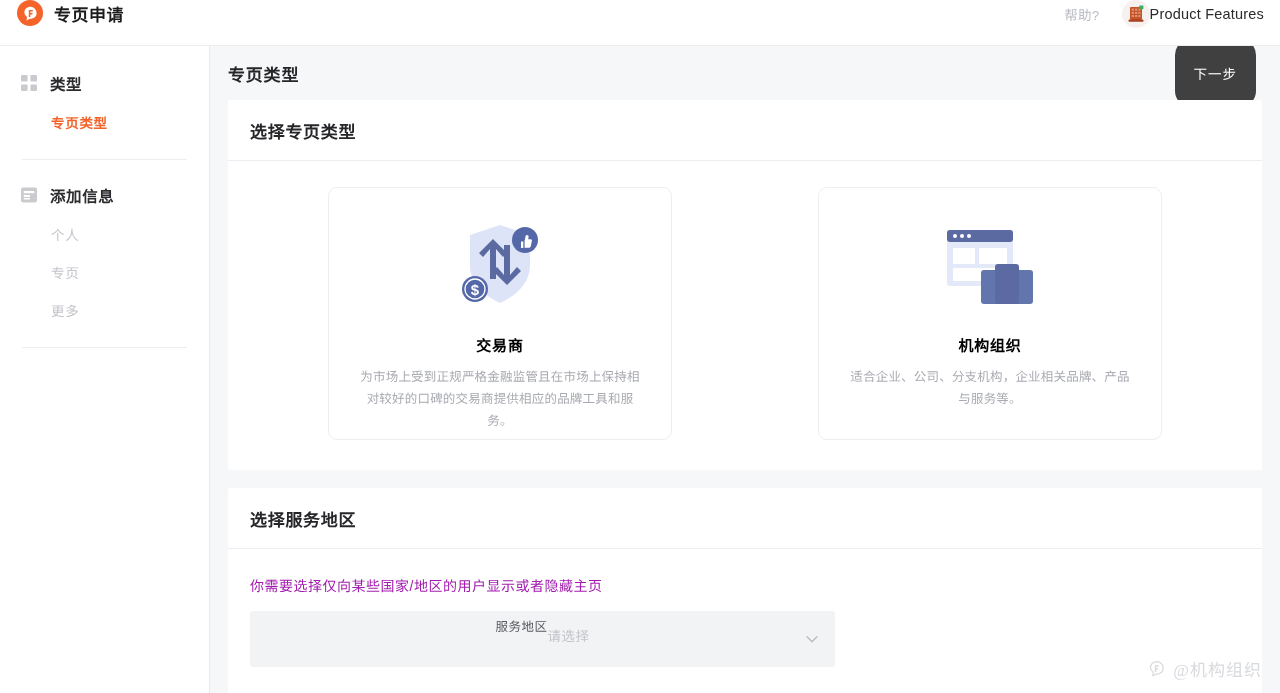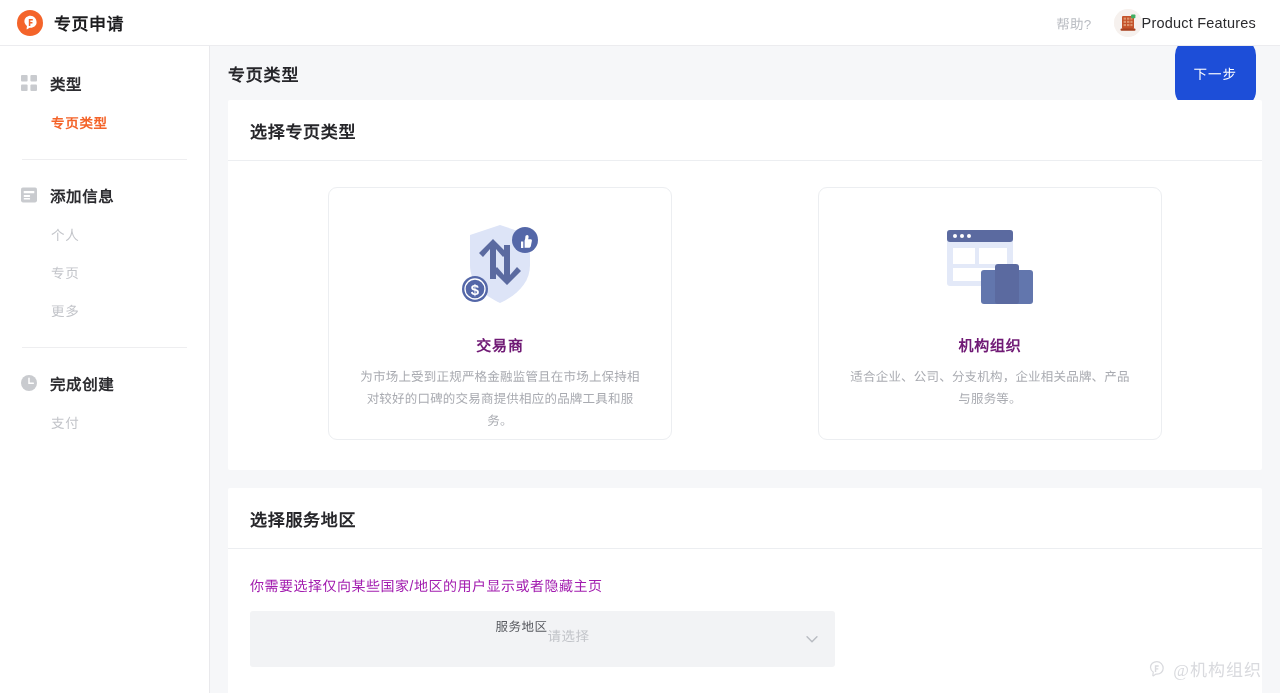--- a/index.html
+++ b/index.html
@@ -15,22 +15,22 @@
     position: relative;
     display: flex; flex-direction: column;
     background: #ffffff;
   }
 
   
   .topbar {
     height: 46px; min-height: 46px;
     background: #ffffff;
     border-bottom: 1px solid #ececef;
-    display: flex; align-items: center;
-    padding: 0 24px 0 17px;
+    display: flex; align-items: flex-start;
+    padding: 0 16px 0 17px;
     position: relative; z-index: 5;
   }
   .brand { display: flex; align-items: center; gap: 11px; }
   .brand-logo {
     width: 26px; height: 26px; border-radius: 50%;
     background: #f4642a;
     display: flex; align-items: center; justify-content: center;
     position: relative; flex: 0 0 auto;
   }
   .brand-logo svg { display: block; }
@@ -98,21 +98,21 @@
     height: 54px; min-height: 54px;
     display: flex; align-items: center;
     padding: 0 24px 0 18px;
   }
   .page-title {
     font-size: 17px; font-weight: 700; color: #26262a;
     letter-spacing: .8px;
   }
   .next-btn {
     margin-left: auto;
-    background: #1d4ed8;
+    background: #404040;
     color: #ffffff;
     border: none; border-radius: 16px;
     font-family: inherit;
     font-size: 13.5px; font-weight: 400;
     padding: 24px 19px;
     cursor: default; letter-spacing: 1px;
   }
 
   .panels { padding: 0 18px 0 18px; flex: 1; min-height: 0; }
   .panel {
@@ -133,21 +133,21 @@
   .type-card {
     width: 344px; height: 253px;
     border: 1px solid #eceef1; border-radius: 9px;
     background: #fff;
     display: flex; flex-direction: column; align-items: center;
     padding: 26px 26px 0 26px; cursor: pointer;
   }
   .card-art { height: 104px; display: flex; align-items: center; justify-content: center; }
   .card-name {
     margin-top: 16px;
-    font-size: 15px; font-weight: 700; color: #701a75;
+    font-size: 15px; font-weight: 700; color: #000000;
     letter-spacing: .8px;
   }
   .card-desc {
     margin-top: 11px;
     font-size: 12.5px; line-height: 22px; color: #a9abb1;
     text-align: center; letter-spacing: .2px;
   }
 
   
   .region-note {
@@ -258,30 +258,20 @@
           </svg>
           <span class="nav-head-label">添加信息</span>
         </div>
         <div class="nav-sub first">个人</div>
         <div class="nav-sub">专页</div>
         <div class="nav-sub">更多</div>
       </div>
 
       <div class="nav-sep"></div>
 
-      <div class="nav-group">
-        <div class="nav-head">
-          <svg class="nav-ico" viewBox="0 0 18 18">
-            <circle cx="9" cy="9" r="8" fill="#c9cbcf"></circle>
-            <path d="M9 4.2v5.1h4.3" stroke="#ffffff" stroke-width="1.5" fill="none" stroke-linecap="round"></path>
-          </svg>
-          <span class="nav-head-label">完成创建</span>
-        </div>
-        <div class="nav-sub first">支付</div>
-      </div>
     </aside>
 
     <main class="content">
 
       <div class="page-head">
         <span class="page-title">专页类型</span>
         <button class="next-btn">下一步</button>
       </div>
 
       <div class="panels">

